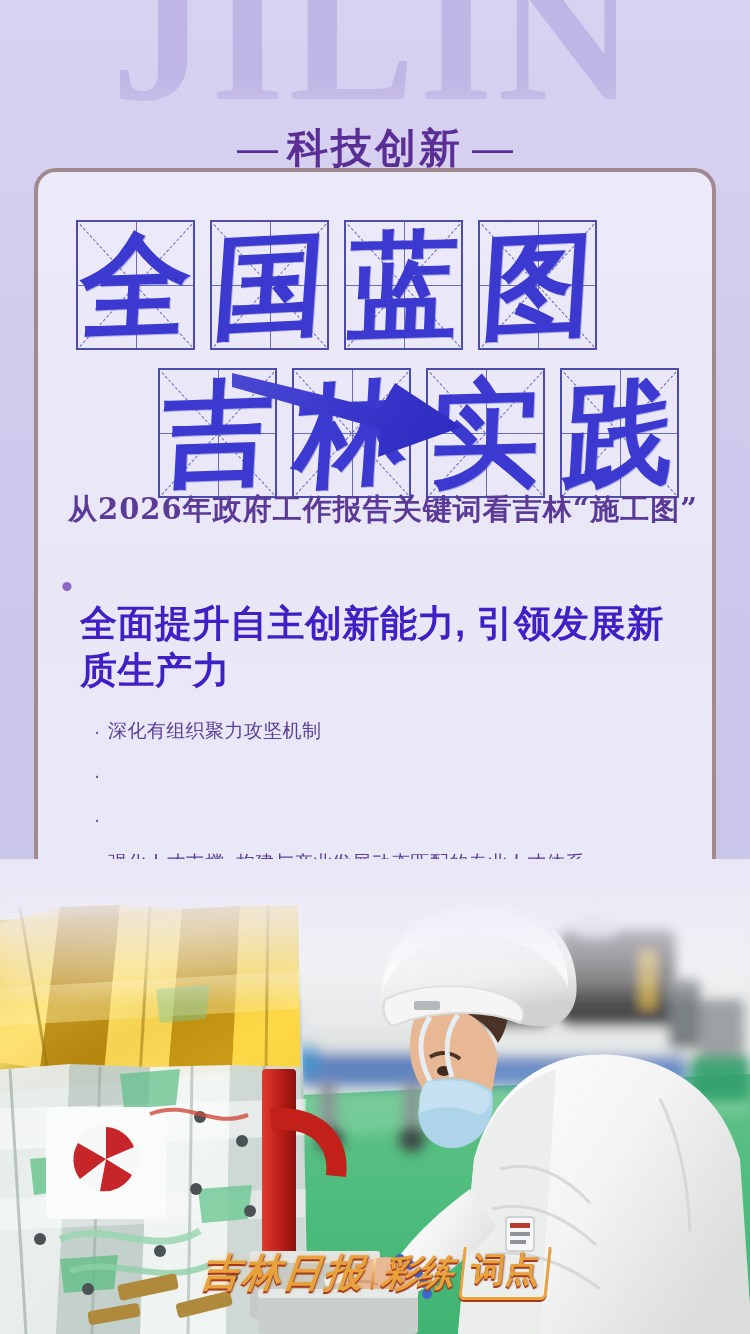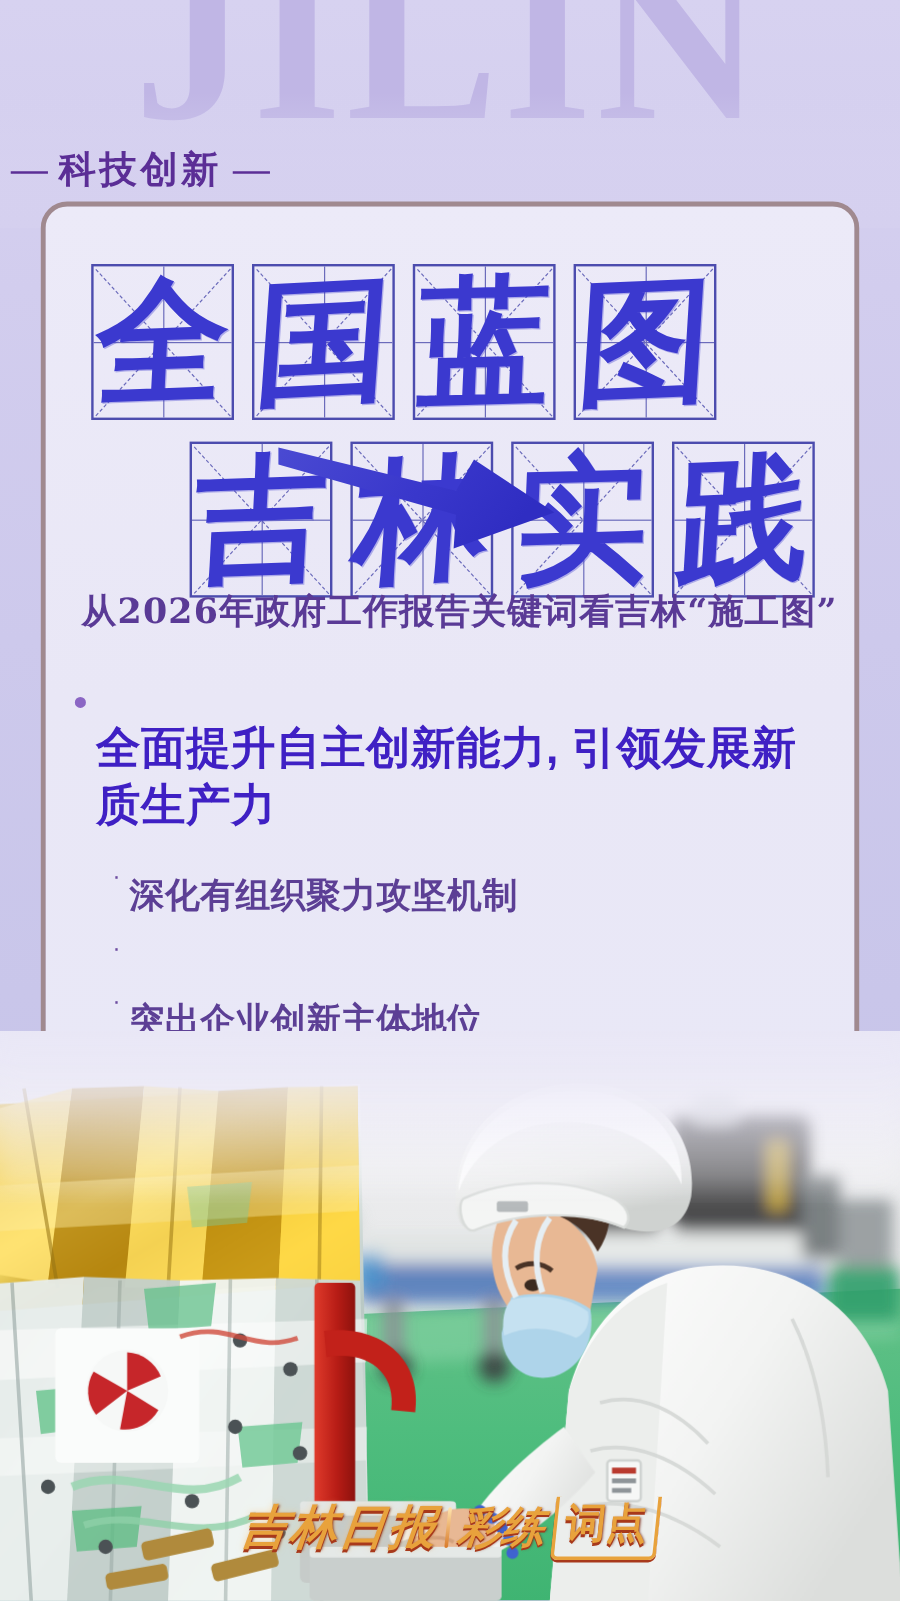--- a/index.html
+++ b/index.html
@@ -27,22 +27,22 @@
   }
   .watermark-fade{
     position:absolute;left:0;top:-60px;width:750px;height:250px;
     background:linear-gradient(180deg,rgba(215,210,240,0) 55%,rgba(215,210,240,.55) 78%,rgba(213,208,239,.95) 100%);
     pointer-events:none;
   }
 
   
   .kicker{
     position:absolute;left:0;right:0;top:121px;
-    text-align:left;
-    font-size:31px;font-weight:600;letter-spacing:3px;
+    text-align:center;
+    font-size:41px;font-weight:600;letter-spacing:3px;
     color:#5b2e96;
     white-space:nowrap;
   }
   .kicker .dash{font-weight:400;letter-spacing:0;padding:0 9px;}
 
   
   .card{
     position:absolute;left:34px;top:168px;width:682px;height:752px;
     border:4px solid #a0898f;
     border-radius:22px;
@@ -112,22 +112,22 @@
     max-width:596px;
     margin-top:37px;
   }
   .sublist{margin-top:18px;padding-left:32px;}
   .subitem{display:flex;align-items:flex-start;margin-bottom:6px;}
   .subitem .sdot{
     flex:0 0 auto;width:22px;text-align:center;
     font-size:20px;line-height:38px;color:#6d4ca0;
   }
   .subitem .stxt{
-    font-size:29px;font-weight:700;line-height:38px;
-    color:#5c3f95;letter-spacing:.4px;white-space:nowrap;margin-top:16px;
+    font-size:19px;font-weight:400;line-height:38px;
+    color:#5c3f95;letter-spacing:.4px;white-space:nowrap;
   }
 
   
   .photo{
     position:absolute;left:0;bottom:0;width:750px;height:475px;
     overflow:hidden;
   }
   .photo svg{display:block;width:750px;height:475px;}
   .photo-fade{
     position:absolute;left:0;top:0;width:750px;height:150px;
@@ -263,21 +263,20 @@
       <div class="sublist">
         <div class="subitem">
           <div class="sdot">·</div>
           <div class="stxt">深化有组织聚力攻坚机制</div>
         </div>
         <div class="subitem">
           <div class="sdot">·</div>
         </div>
         <div class="subitem">
           <div class="sdot">·</div>
-          <div class="stxt">突出企业创新主体地位</div>
         </div>
         <div class="subitem">
           <div class="sdot">·</div>
           <div class="stxt">强化人才支撑, 构建与产业发展动态匹配的专业人才体系</div>
         </div>
       </div>
     </div>
   </div>
 
   <div class="photo">

